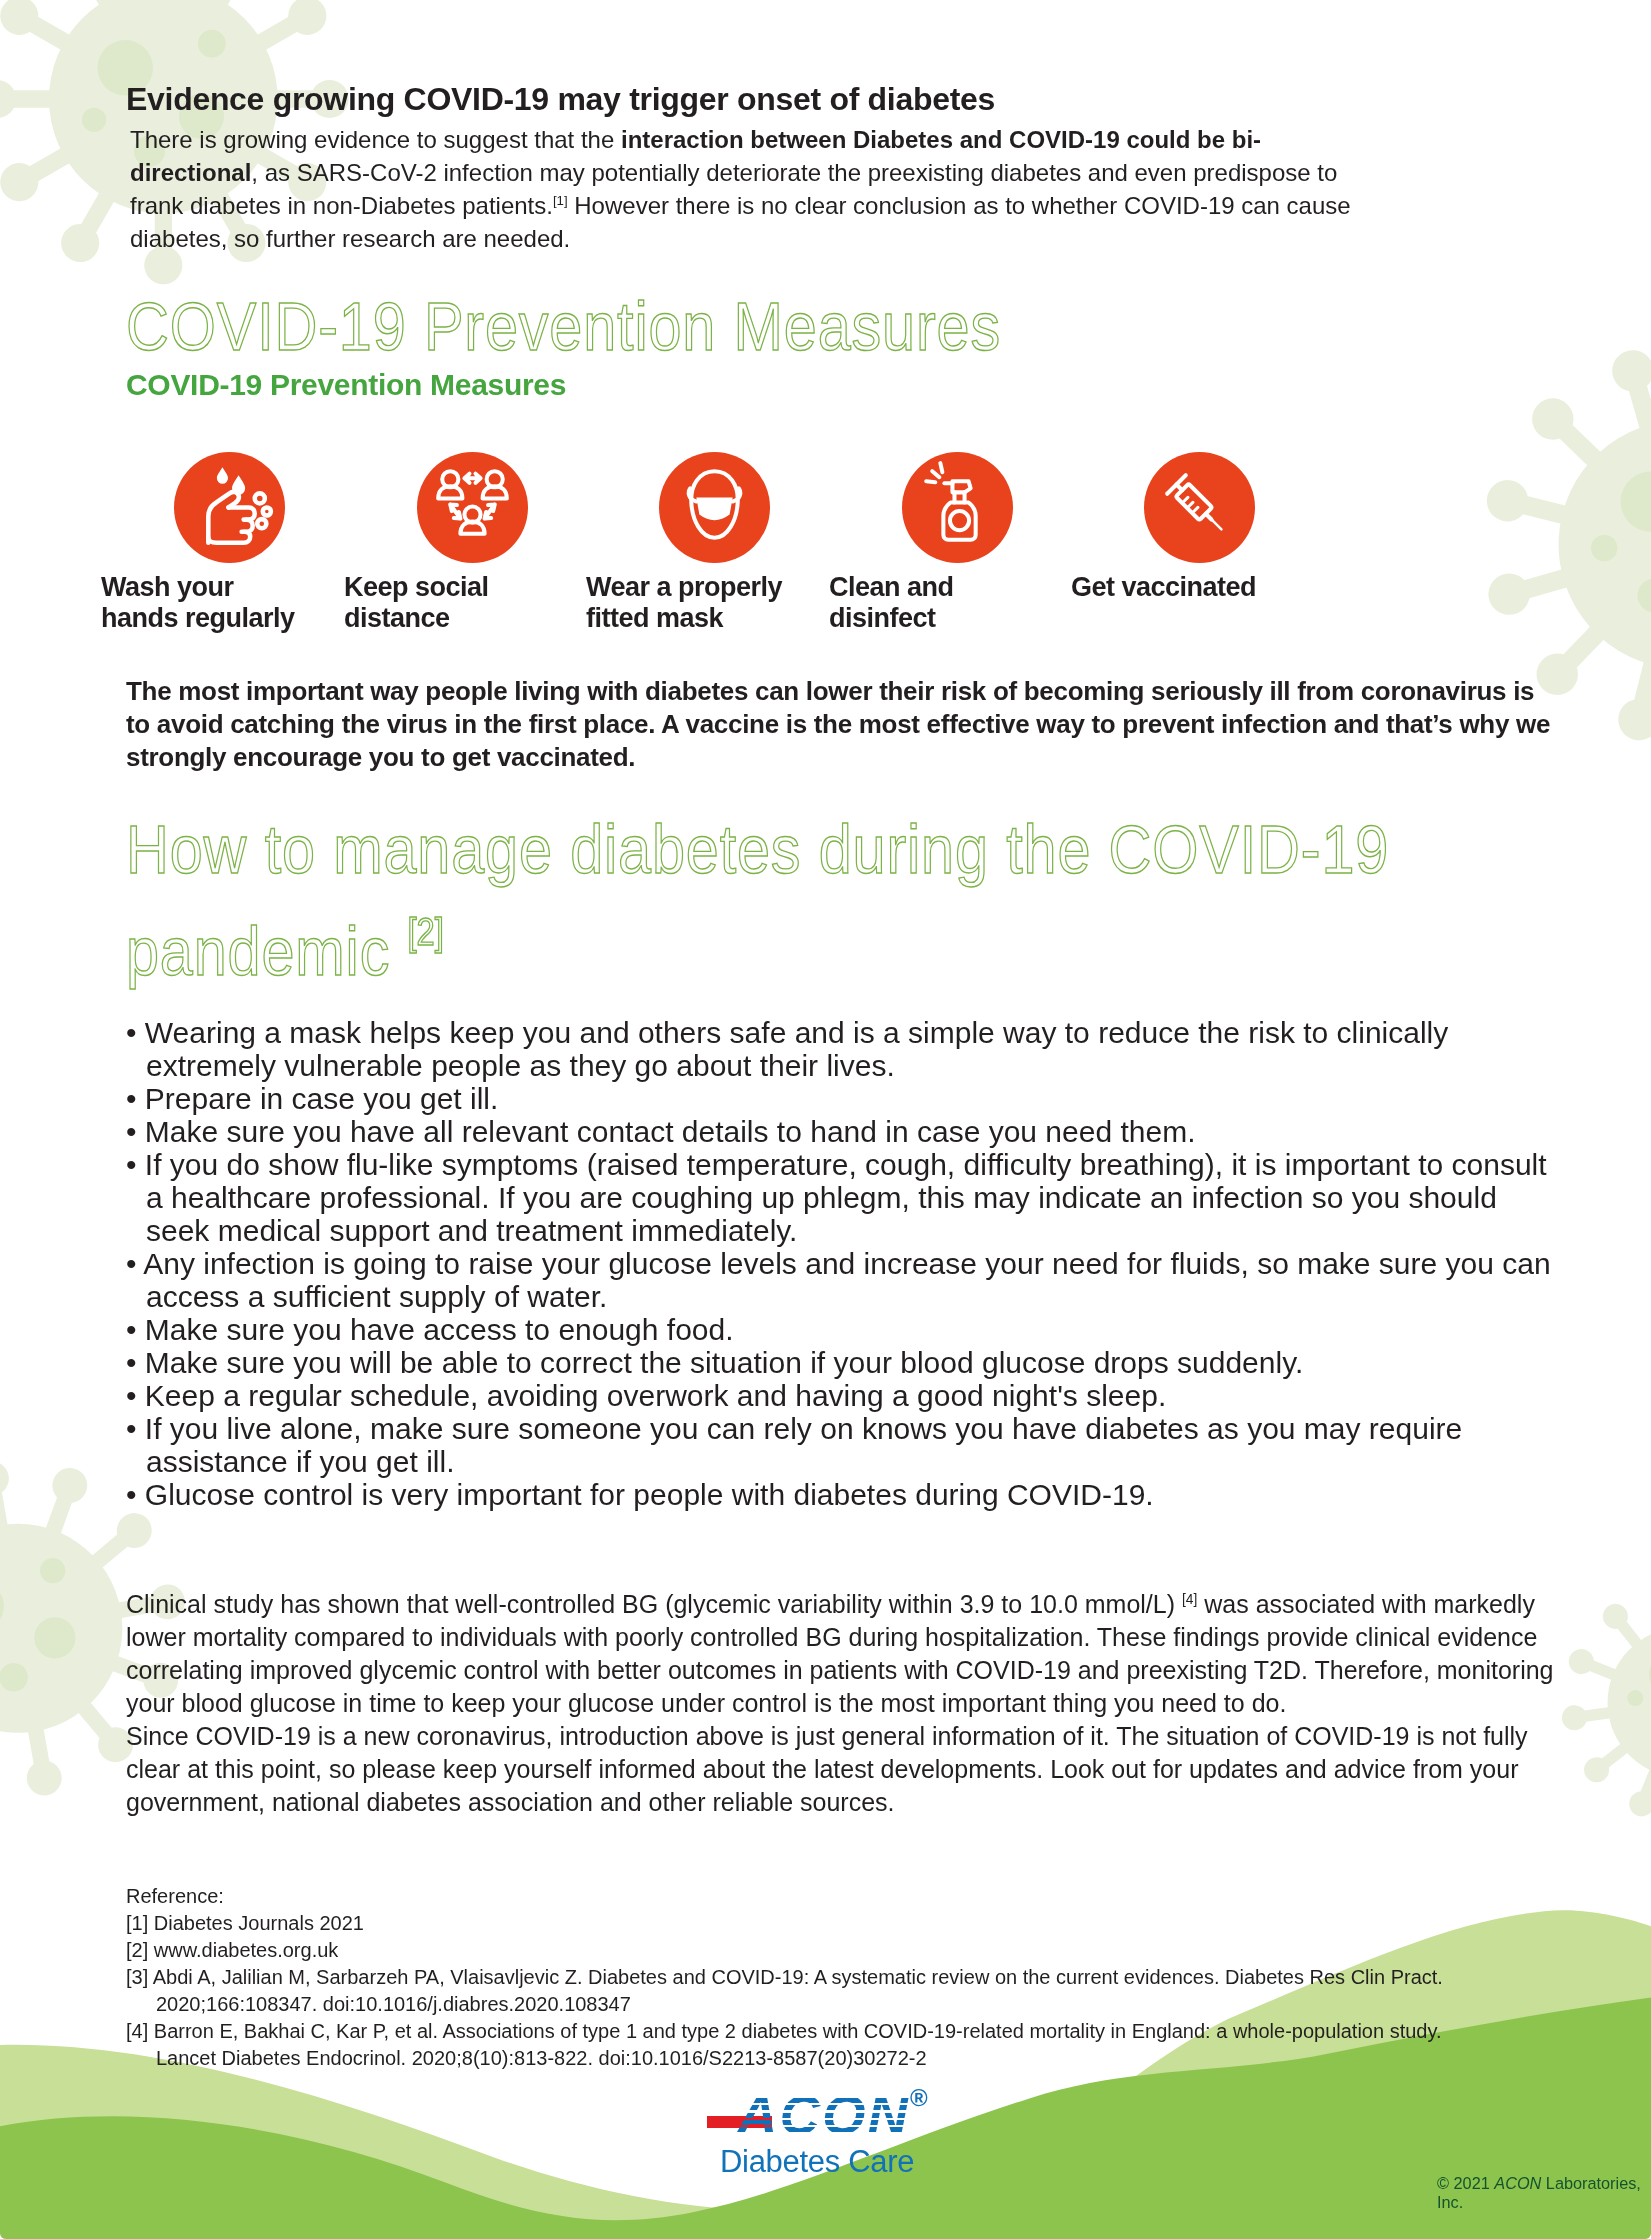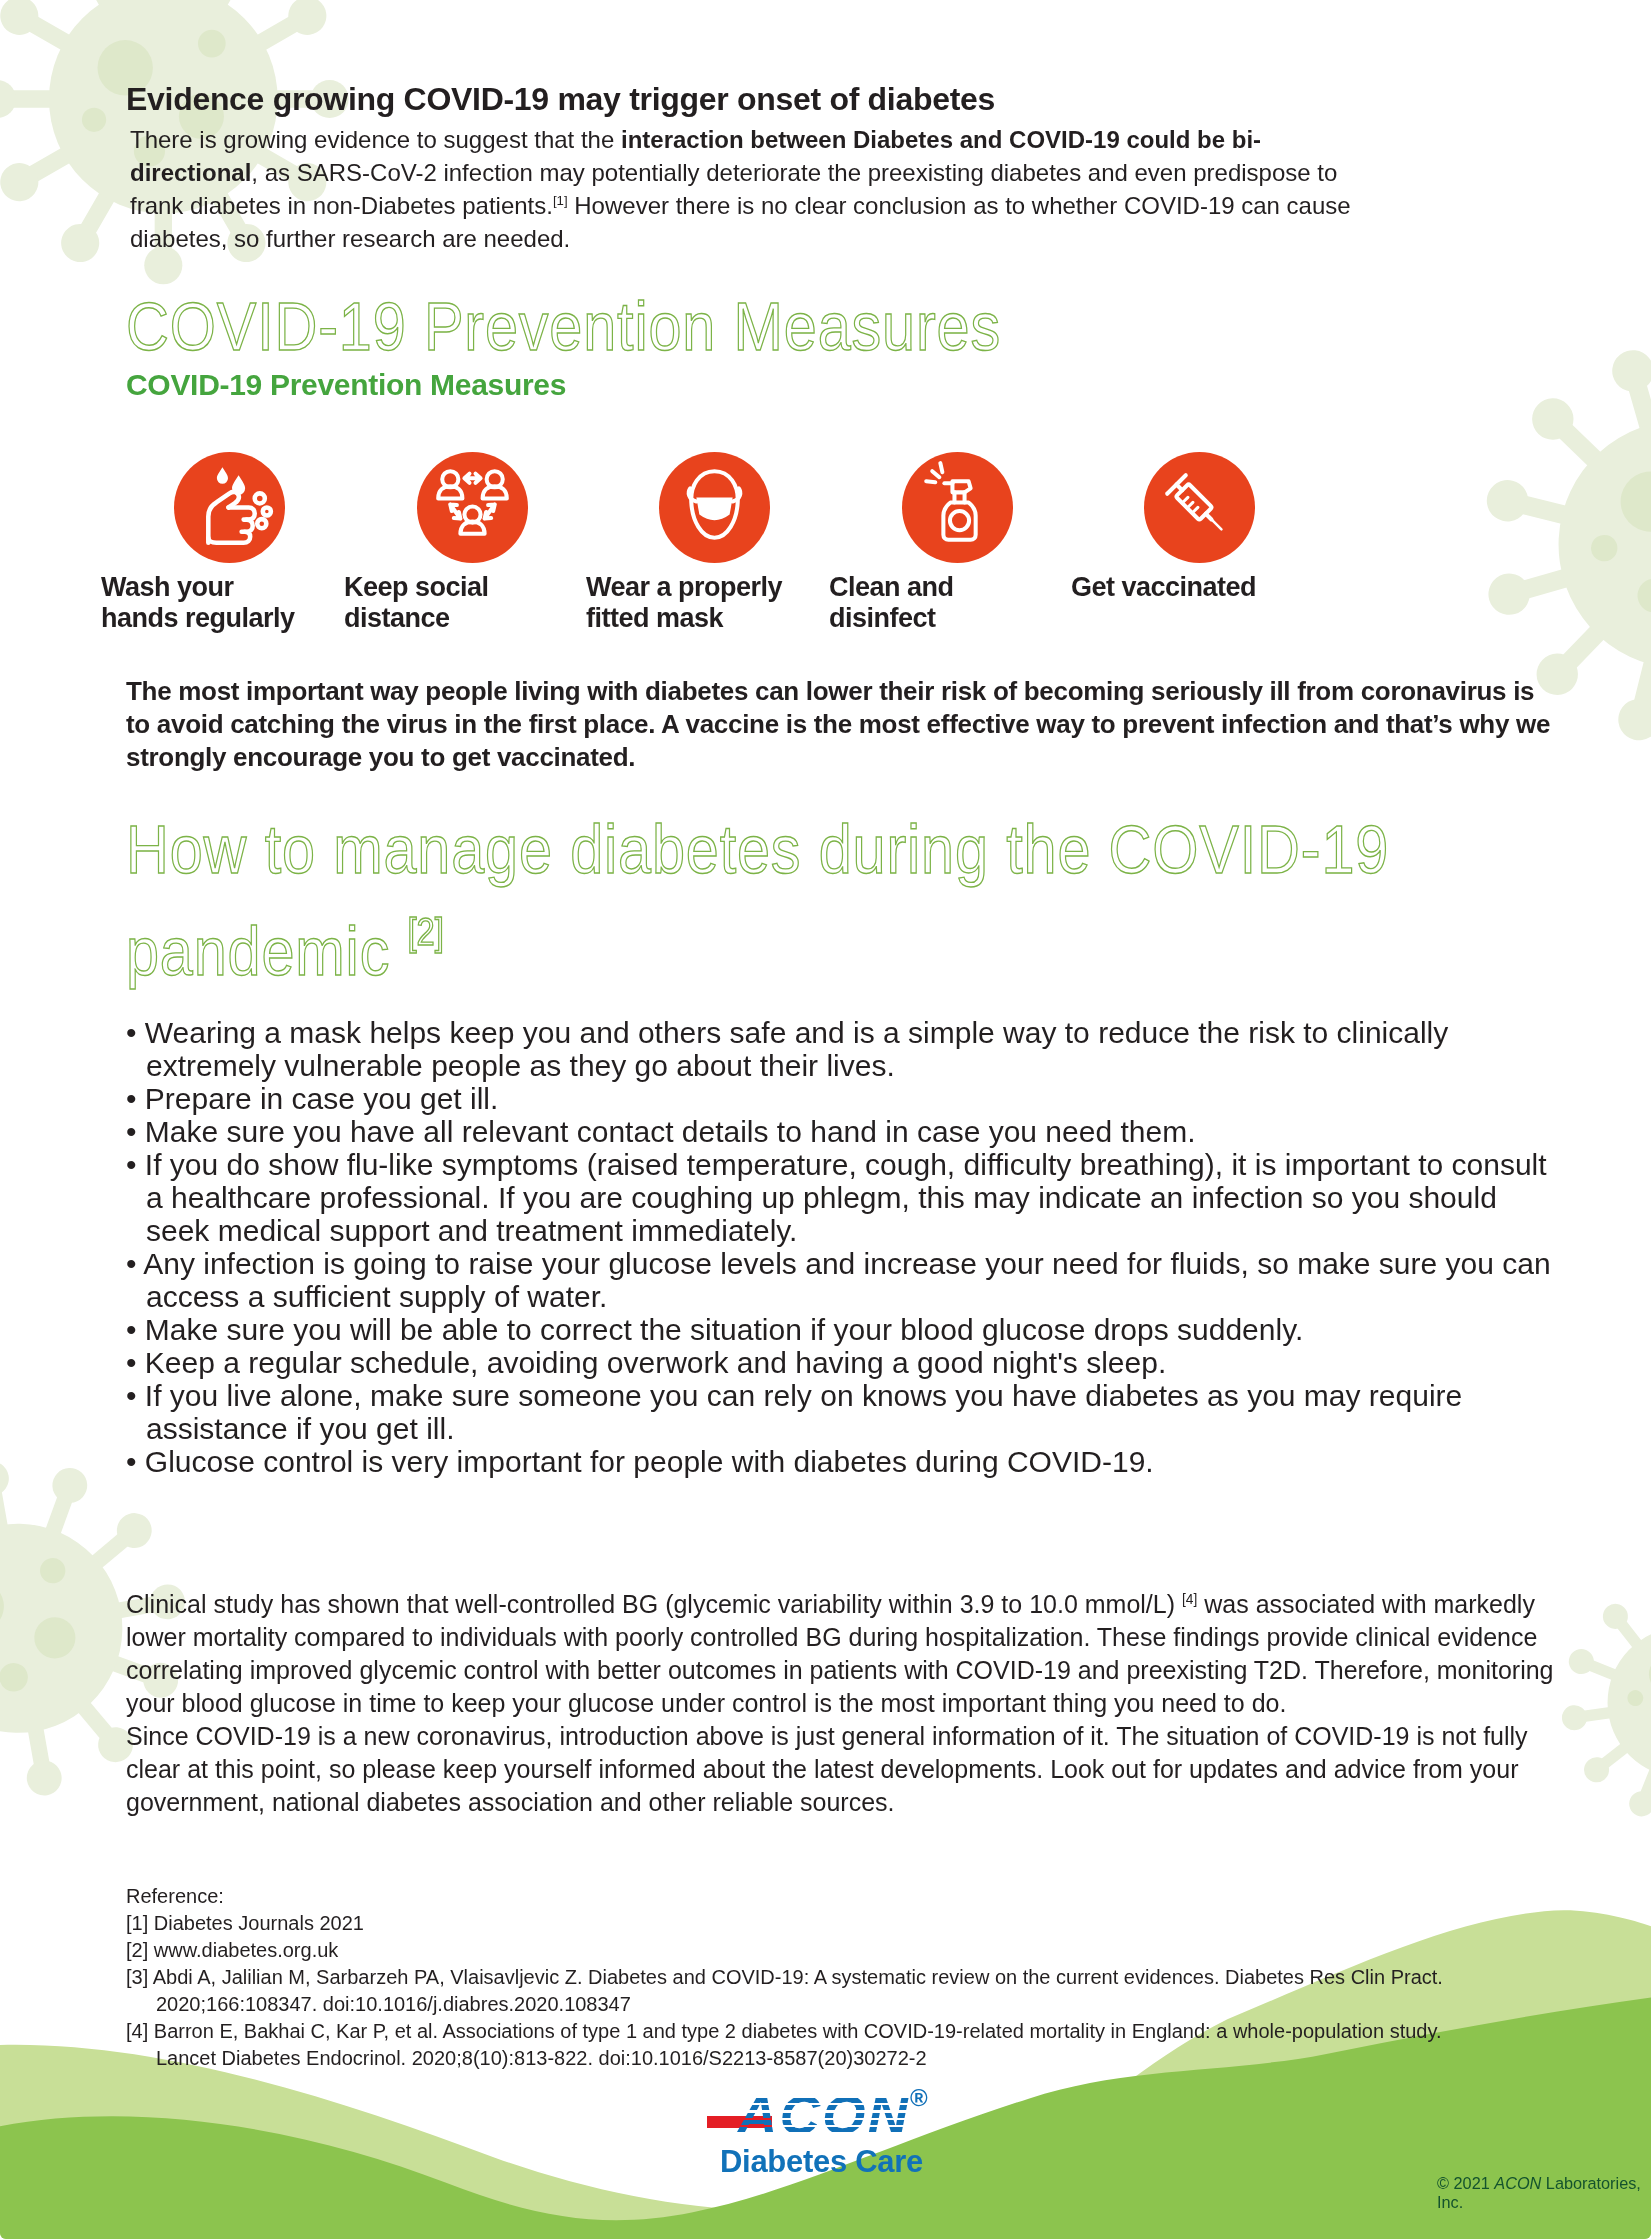--- a/index.html
+++ b/index.html
@@ -75,21 +75,21 @@
   }
   @supports ((-webkit-background-clip:text)){
     .acon-logo .stripes{
       background:repeating-linear-gradient(to bottom,#1070b8 0px,#1070b8 5px,rgba(255,255,255,0) 5px,rgba(255,255,255,0) 7.4px);
       -webkit-background-clip:text;
       background-clip:text;
       color:transparent;
     }
   }
   .acon-logo .reg{font-size:24px;font-style:normal;letter-spacing:0;vertical-align:28px;color:#1070b8;}
-  .diabetes-care{left:720px;top:2144px;font-size:31px;font-weight:bold;color:#1172b9;letter-spacing:-0.3px;}
+  .diabetes-care{left:720px;top:2144px;font-size:31px;font-weight:normal;color:#1172b9;letter-spacing:-0.3px;}
   .copyright{left:1400px;top:2174px;font-size:16.3px;color:#14532d;margin-left:37px;}
   .copyright .brand{font-style:italic;}
 </style>
 </head>
 <body>
 
 <div class="page">
 
   <svg class="deco" viewBox="0 0 1668 2262" aria-hidden="true">
     <defs>
@@ -235,20 +235,21 @@
       <div>How to manage diabetes during the COVID-19</div>
       <div><span>pandemic </span><sup>[2]</sup></div>
     </div>
 
     <div class="abs bullets">
       <div class="bullet">Wearing a mask helps keep you and others safe and is a simple way to reduce the risk to clinically extremely vulnerable people as they go about their lives.</div>
       <div class="bullet">Prepare in case you get ill.</div>
       <div class="bullet">Make sure you have all relevant contact details to hand in case you need them.</div>
       <div class="bullet">If you do show flu-like symptoms (raised temperature, cough, difficulty breathing), it is important to consult a healthcare professional. If you are coughing up phlegm, this may indicate an infection so you should seek medical support and treatment immediately.</div>
       <div class="bullet">Any infection is going to raise your glucose levels and increase your need for fluids, so make sure you can access a sufficient supply of water.</div>
+      <div class="bullet">Make sure you have access to enough food.</div>
       <div class="bullet">Make sure you will be able to correct the situation if your blood glucose drops suddenly.</div>
       <div class="bullet">Keep a regular schedule, avoiding overwork and having a good night's sleep.</div>
       <div class="bullet">If you live alone, make sure someone you can rely on knows you have diabetes as you may require assistance if you get ill.</div>
       <div class="bullet">Glucose control is very important for people with diabetes during COVID-19.</div>
     </div>
 
     <div class="abs clinical">
       <div><span>Clinical study has shown that well-controlled BG (glycemic variability within 3.9 to 10.0 mmol/L) </span><sup class="ref">[4]</sup><span> was associated with markedly lower mortality compared to individuals with poorly controlled BG during hospitalization. These findings provide clinical evidence correlating improved glycemic control with better outcomes in patients with COVID-19 and preexisting T2D. Therefore, monitoring your blood glucose in time to keep your glucose under control is the most important thing you need to do.</span></div>
       <div>Since COVID-19 is a new coronavirus, introduction above is just general information of it. The situation of COVID-19 is not fully clear at this point, so please keep yourself informed about the latest developments. Look out for updates and advice from your government, national diabetes association and other reliable sources.</div>
     </div>

